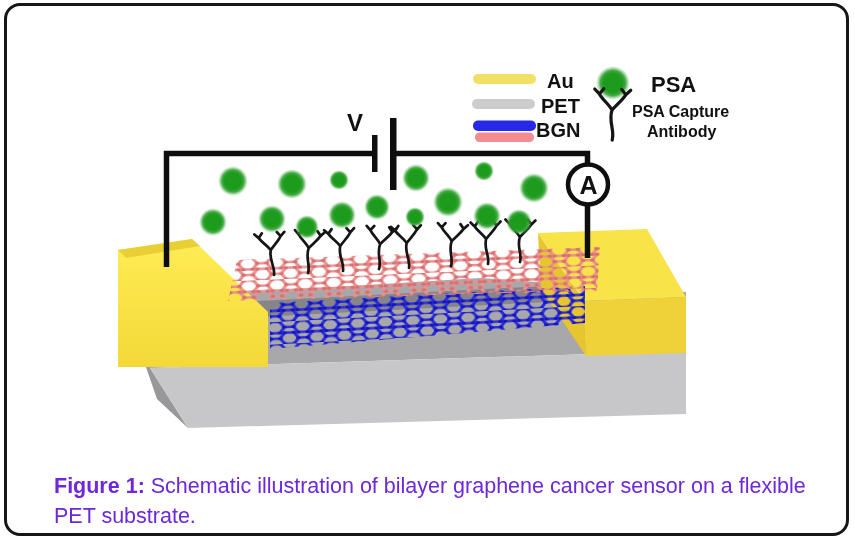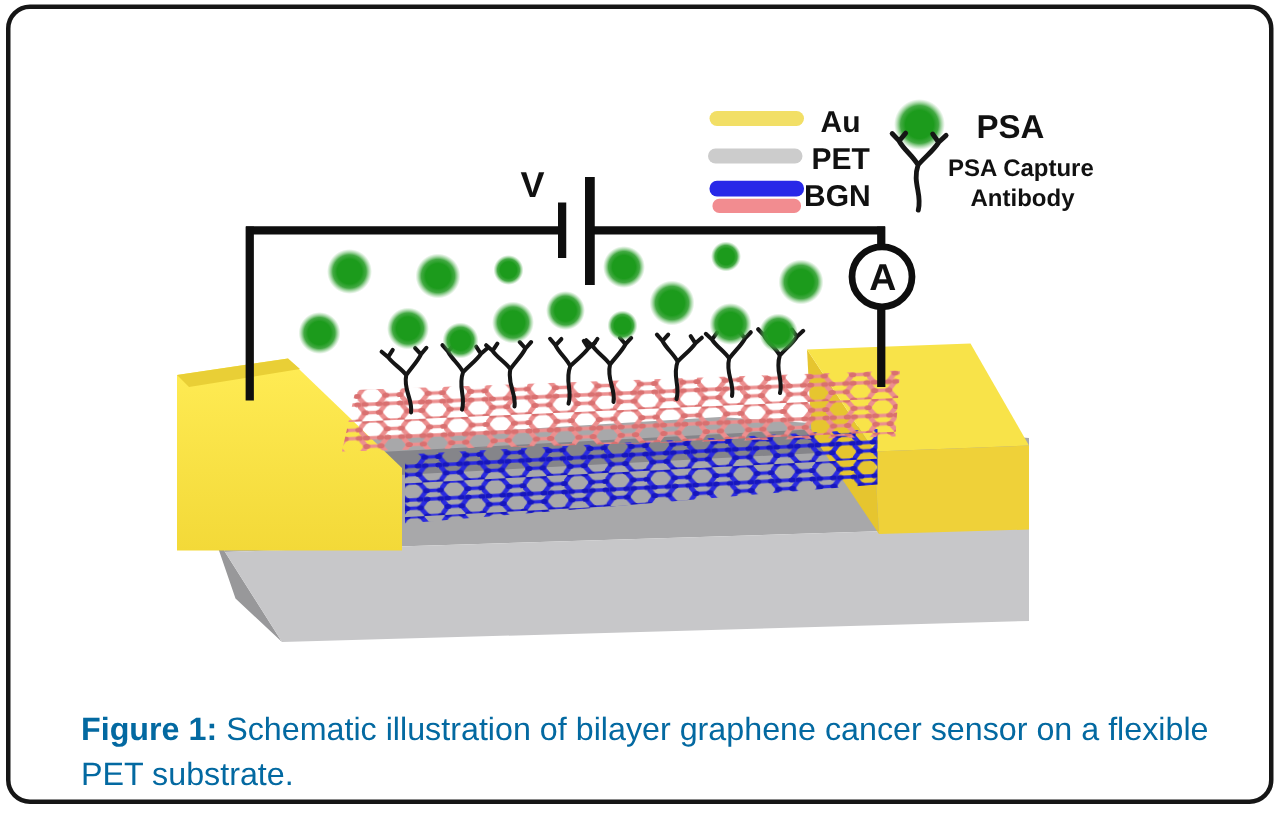--- a/index.html
+++ b/index.html
@@ -2,21 +2,21 @@
 <html><head>
 <meta charset="utf-8">
 <style>
   html,body{margin:0;padding:0;background:#fff;}
   .stage{position:relative;width:855px;height:546px;background:#fff;overflow:hidden;
          font-family:"Liberation Sans",sans-serif;}
   .frame{position:absolute;left:4px;top:3px;width:845px;height:533px;box-sizing:border-box;
          border:3px solid #161616;border-radius:16px;}
   .figsvg{position:absolute;left:0;top:0;}
   .caption{position:absolute;left:54px;top:471px;width:766px;font-size:21.5px;line-height:30px;
-           color:#0369a1;}
+           color:#6d28d9;}
   .caption .cap-label{font-weight:bold;}
   svg text{font-family:"Liberation Sans",sans-serif;fill:#111;}
   .lgtxt{font-weight:bold;font-size:20px;}
   .lgtxt-sm{font-weight:bold;font-size:16px;}
 </style>
 </head>
 <body>
 
 <div class="stage">
   <div class="frame"></div>

